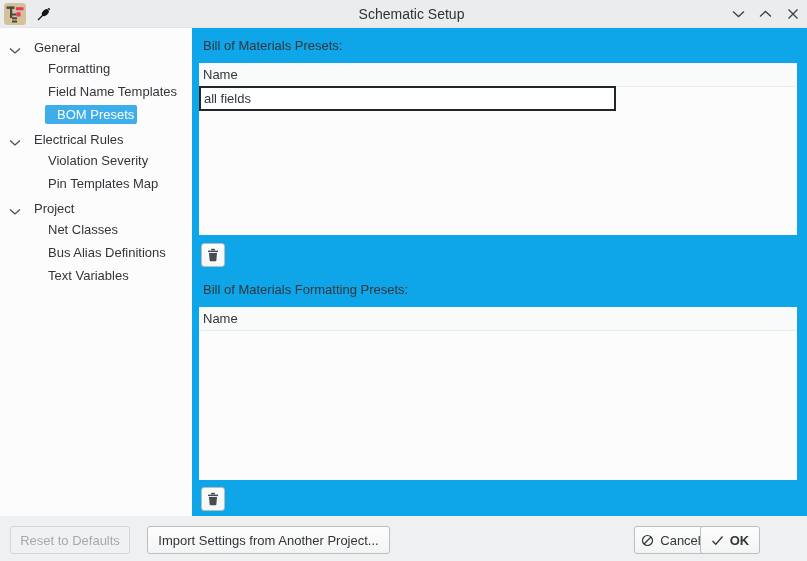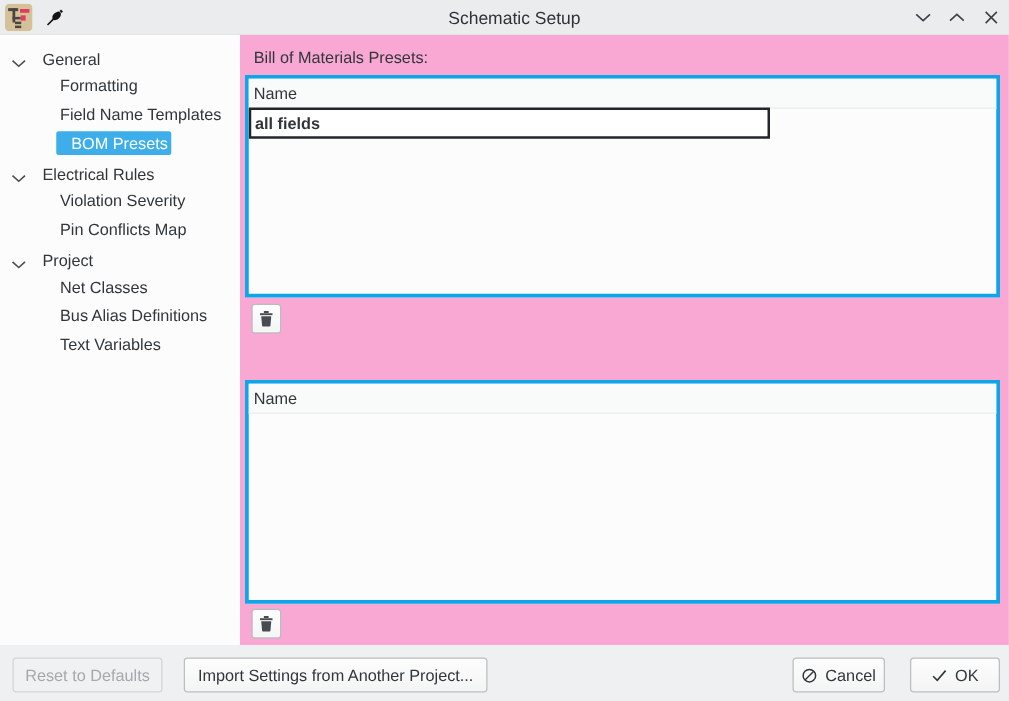--- a/index.html
+++ b/index.html
@@ -42,36 +42,36 @@
   .tree-row .expander { width: 12px; height: 8px; margin-left: 9px; display: inline-flex; }
   .tree-row.group .label { margin-left: 13px; }
   .tree-row.child .label { margin-left: 45px; padding: 2px 3px; }
   .tree-row.child.selected .label {
     background: #3daee9; color: #ffffff; border-radius: 2px; padding-left: 12px;
   }
 
   
   .main {
     position: absolute; left: 192px; top: 28px; right: 0; bottom: 45px;
-    background: #f9a8d4;
+    background: #0ea5e9;
   }
   .section-label { position: absolute; left: 11px; height: 16px; line-height: 16px; }
   .grid {
     position: absolute; left: 4px; right: 7px;
     background: #fcfcfc; border: 3px solid #0ea5e9;
   }
   .grid-header {
     height: 24px; line-height: 23px; background: #f9fafa;
     border-bottom: 1px solid #ebeced; padding-left: 4px; color: #31363b;
   }
   .cell-editor {
     position: absolute; left: 0; top: 23px; width: 417px; height: 25px;
     background: #ffffff; border: 2px solid #22262b;
     line-height: 21px; padding-left: 3px;
-    outline: none; white-space: nowrap; overflow: hidden; font-weight: bold;
+    outline: none; white-space: nowrap; overflow: hidden;
   }
   .tool-btn {
     position: absolute; left: 9px; width: 24px; height: 24px;
     border: 1px solid #b9bcbe; border-radius: 3px;
     background: linear-gradient(180deg, #fdfdfd, #f4f5f5);
     display: flex; align-items: center; justify-content: center;
     cursor: pointer; padding: 0;
   }
 
   
@@ -84,21 +84,21 @@
     font-family: "Liberation Sans", sans-serif;
     font-size: 13px; color: #31363b; cursor: pointer;
   }
   .btn:disabled, .btn.disabled {
     color: #a6a9ab; border-color: #d3d5d6;
     background: #f0f1f2; cursor: default;
   }
   .btn-reset  { left: 10px;  width: 120px; }
   .btn-import { left: 147px; width: 243px; }
   .btn-cancel { left: 634px; width: 74px; }
-  .btn-ok     { left: 728px; width: 72px; }
+  .btn-ok     { left: 700px; width: 60px; font-weight: bold; }
 
   svg { display: block; }
 </style>
 </head>
 <body>
 
 <div class="titlebar">
   <span class="app-icon">
     <svg width="22" height="22" viewBox="0 0 22 22">
       <rect width="22" height="22" rx="3.5" fill="#d4c197"></rect>
@@ -162,21 +162,21 @@
       <svg width="12" height="8" viewBox="0 0 12 8">
           <polyline points="1,1.5 6,6 11,1.5" fill="none" stroke="#4a4f55" stroke-width="1.3"></polyline>
         </svg>
     </span>
     <span class="label">Electrical Rules</span>
   </div>
   <div class="tree-row child">
     <span class="label">Violation Severity</span>
   </div>
   <div class="tree-row child">
-    <span class="label">Pin Conflicts Map</span>
+    <span class="label">Pin Templates Map</span>
   </div>
   <div class="tree-row group">
     <span class="expander">
       <svg width="12" height="8" viewBox="0 0 12 8">
           <polyline points="1,1.5 6,6 11,1.5" fill="none" stroke="#4a4f55" stroke-width="1.3"></polyline>
         </svg>
     </span>
     <span class="label">Project</span>
   </div>
   <div class="tree-row child">
@@ -200,20 +200,21 @@
   </div>
 
   <button class="tool-btn" style="top:215px;">
     <svg width="14" height="14" viewBox="0 0 14 14">
       <rect x="5.1" y="0.8" width="3.8" height="1.6" fill="#474c52"></rect>
       <rect x="2" y="2.6" width="10" height="1.5" fill="#474c52"></rect>
       <path d="M3 5h8l-.65 7.3c-.05.5-.45.9-.95.9H4.6c-.5 0-.9-.4-.95-.9L3 5z" fill="#474c52"></path>
     </svg>
   </button>
 
+  <div class="section-label" style="top:254px;">Bill of Materials Formatting Presets:</div>
 
   <div class="grid" style="top:276px; height:179px;">
     <div class="grid-header">Name</div>
   </div>
 
   <button class="tool-btn" style="top:459px;">
     <svg width="14" height="14" viewBox="0 0 14 14">
       <rect x="5.1" y="0.8" width="3.8" height="1.6" fill="#474c52"></rect>
       <rect x="2" y="2.6" width="10" height="1.5" fill="#474c52"></rect>
       <path d="M3 5h8l-.65 7.3c-.05.5-.45.9-.95.9H4.6c-.5 0-.9-.4-.95-.9L3 5z" fill="#474c52"></path>

